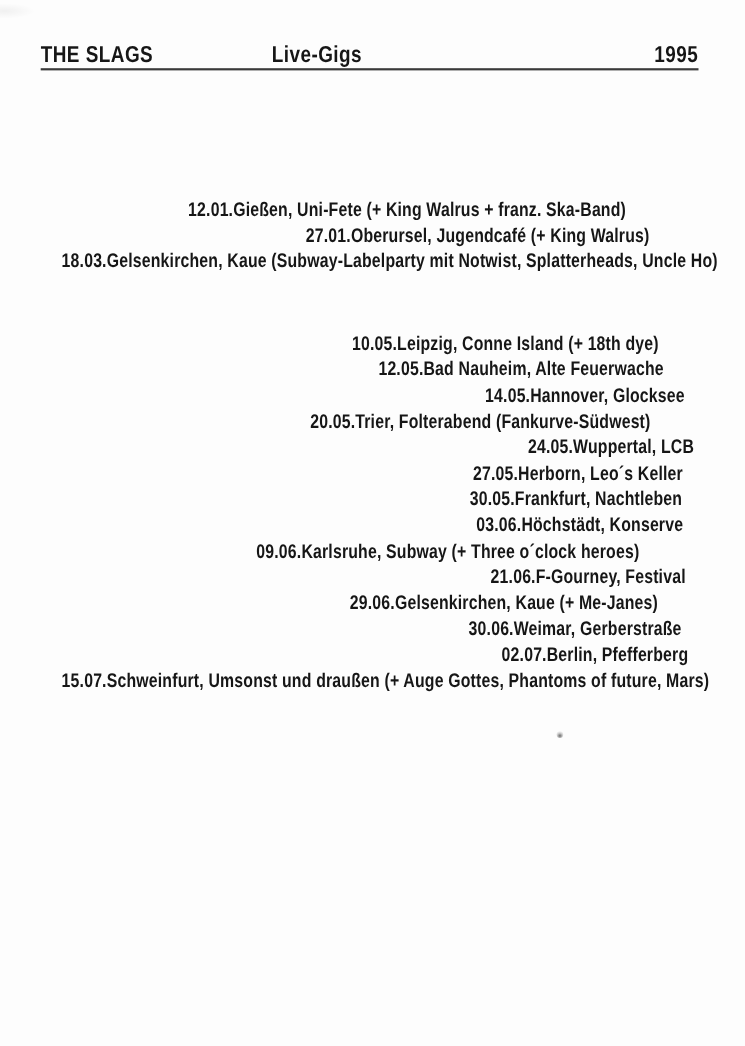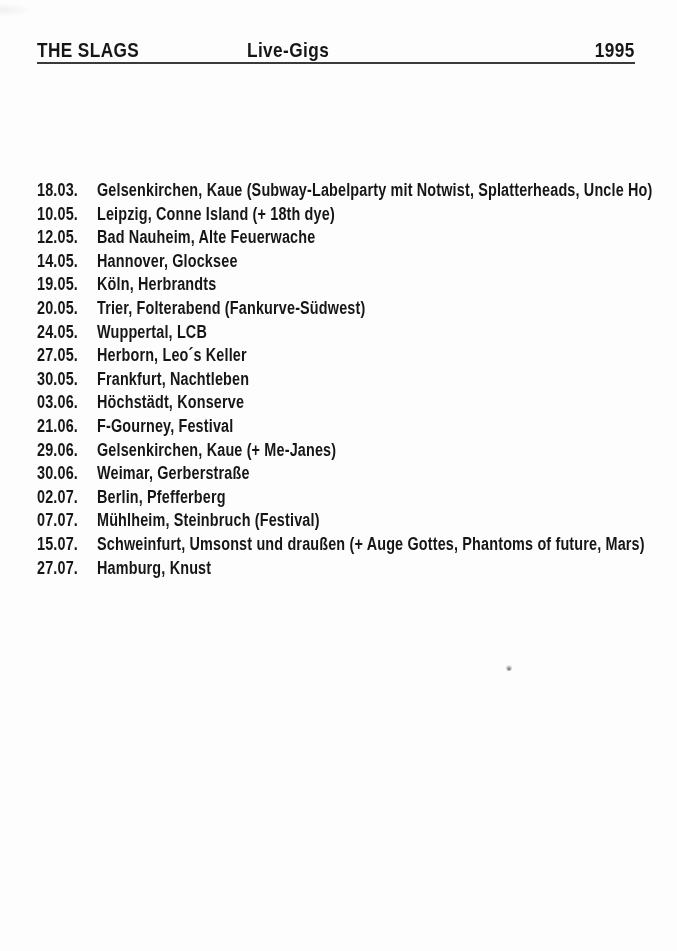--- a/index.html
+++ b/index.html
@@ -16,20 +16,21 @@
     color: #161616;
     -webkit-font-smoothing: antialiased;
   }
   .page {
     position: relative;
     width: 677px;
     height: 761px;
     background:
       radial-gradient(ellipse 40px 10px at 4px 10px, rgba(0,0,0,0.05), rgba(0,0,0,0) 70%),
       #fdfdfd;
+    text-align: right;
   }
   
   .header {
     position: absolute;
     left: 37px;
     top: 38px;
     width: 598px;
     height: 24px;
     border-bottom: 2px solid #3a3a3a;
     font-size: 21px;
@@ -55,22 +56,22 @@
     transform: scaleX(0.82);
     transform-origin: 100% 50%;
   }
   
   .gig-list {
     position: absolute;
     left: 37px;
     top: 179px;
     width: 636px;
   }
-  .group + .group.gap-medium { margin-top: 40px; }
-  .group + .group.gap-large  { }
+  .group + .group.gap-medium { }
+  .group + .group.gap-large  { margin-top: 51px; }
   .row {
     height: 23.6px;
     line-height: 23.6px;
     white-space: nowrap;
   }
   .row-inner {
     display: inline-flex;
     transform: scaleX(0.8);
     transform-origin: 0 50%;
     white-space: nowrap;
@@ -101,42 +102,48 @@
 
 <div class="page">
 
   <div class="header">
     <span class="hdr-band">THE SLAGS</span>
     <span class="hdr-center">Live-Gigs</span>
     <span class="hdr-year">1995</span>
   </div>
 
   <div class="gig-list">
+      <div class="group">
+        <div class="row"><span class="row-inner">
+            <span class="gig-date">12.01.</span>
+            <span class="gig-venue">Gießen, Uni-Fete (+ King Walrus + franz. Ska-Band)</span>
+          </span></div>
+        <div class="row"><span class="row-inner">
+            <span class="gig-date">27.01.</span>
+            <span class="gig-venue">Oberursel, Jugendcafé (+ King Walrus)</span>
+          </span></div>
+      </div>
       <div class="group gap-medium">
         <div class="row"><span class="row-inner">
             <span class="gig-date">18.03.</span>
             <span class="gig-venue">Gelsenkirchen, Kaue (Subway-Labelparty mit Notwist, Splatterheads, Uncle Ho)</span>
           </span></div>
       </div>
       <div class="group gap-large">
         <div class="row"><span class="row-inner">
             <span class="gig-date">10.05.</span>
             <span class="gig-venue">Leipzig, Conne Island (+ 18th dye)</span>
           </span></div>
         <div class="row"><span class="row-inner">
             <span class="gig-date">12.05.</span>
             <span class="gig-venue">Bad Nauheim, Alte Feuerwache</span>
           </span></div>
         <div class="row"><span class="row-inner">
             <span class="gig-date">14.05.</span>
             <span class="gig-venue">Hannover, Glocksee</span>
-          </span></div>
-        <div class="row"><span class="row-inner">
-            <span class="gig-date">19.05.</span>
-            <span class="gig-venue">Köln, Herbrandts</span>
           </span></div>
         <div class="row"><span class="row-inner">
             <span class="gig-date">20.05.</span>
             <span class="gig-venue">Trier, Folterabend (Fankurve-Südwest)</span>
           </span></div>
         <div class="row"><span class="row-inner">
             <span class="gig-date">24.05.</span>
             <span class="gig-venue">Wuppertal, LCB</span>
           </span></div>
         <div class="row"><span class="row-inner">
@@ -145,45 +152,41 @@
           </span></div>
         <div class="row"><span class="row-inner">
             <span class="gig-date">30.05.</span>
             <span class="gig-venue">Frankfurt, Nachtleben</span>
           </span></div>
         <div class="row"><span class="row-inner">
             <span class="gig-date">03.06.</span>
             <span class="gig-venue">Höchstädt, Konserve</span>
           </span></div>
         <div class="row"><span class="row-inner">
+            <span class="gig-date">09.06.</span>
+            <span class="gig-venue">Karlsruhe, Subway (+ Three o´clock heroes)</span>
+          </span></div>
+        <div class="row"><span class="row-inner">
             <span class="gig-date">21.06.</span>
             <span class="gig-venue">F-Gourney, Festival</span>
           </span></div>
         <div class="row"><span class="row-inner">
             <span class="gig-date">29.06.</span>
             <span class="gig-venue">Gelsenkirchen, Kaue (+ Me-Janes)</span>
           </span></div>
         <div class="row"><span class="row-inner">
             <span class="gig-date">30.06.</span>
             <span class="gig-venue">Weimar, Gerberstraße</span>
           </span></div>
         <div class="row"><span class="row-inner">
             <span class="gig-date">02.07.</span>
             <span class="gig-venue">Berlin, Pfefferberg</span>
           </span></div>
         <div class="row"><span class="row-inner">
-            <span class="gig-date">07.07.</span>
-            <span class="gig-venue">Mühlheim, Steinbruch (Festival)</span>
-          </span></div>
-        <div class="row"><span class="row-inner">
             <span class="gig-date">15.07.</span>
             <span class="gig-venue">Schweinfurt, Umsonst und draußen (+ Auge Gottes, Phantoms of future, Mars)</span>
-          </span></div>
-        <div class="row"><span class="row-inner">
-            <span class="gig-date">27.07.</span>
-            <span class="gig-venue">Hamburg, Knust</span>
           </span></div>
       </div>
     </div>
 
   <div class="speck"></div>
 
 </div>
 
 </body></html>

